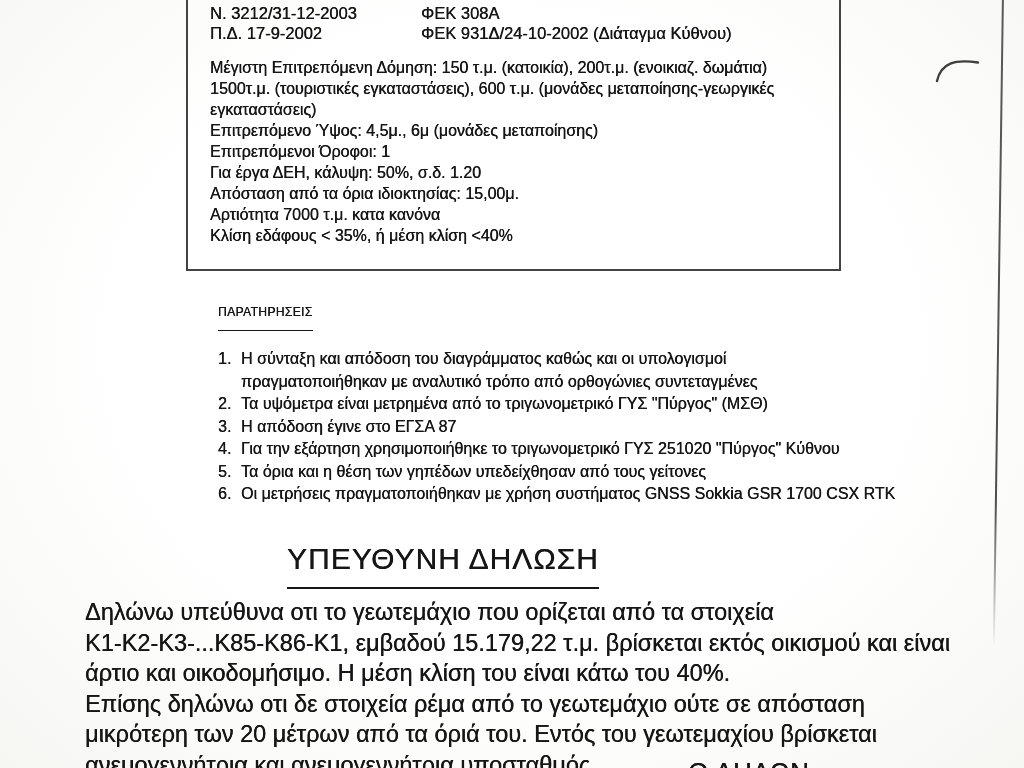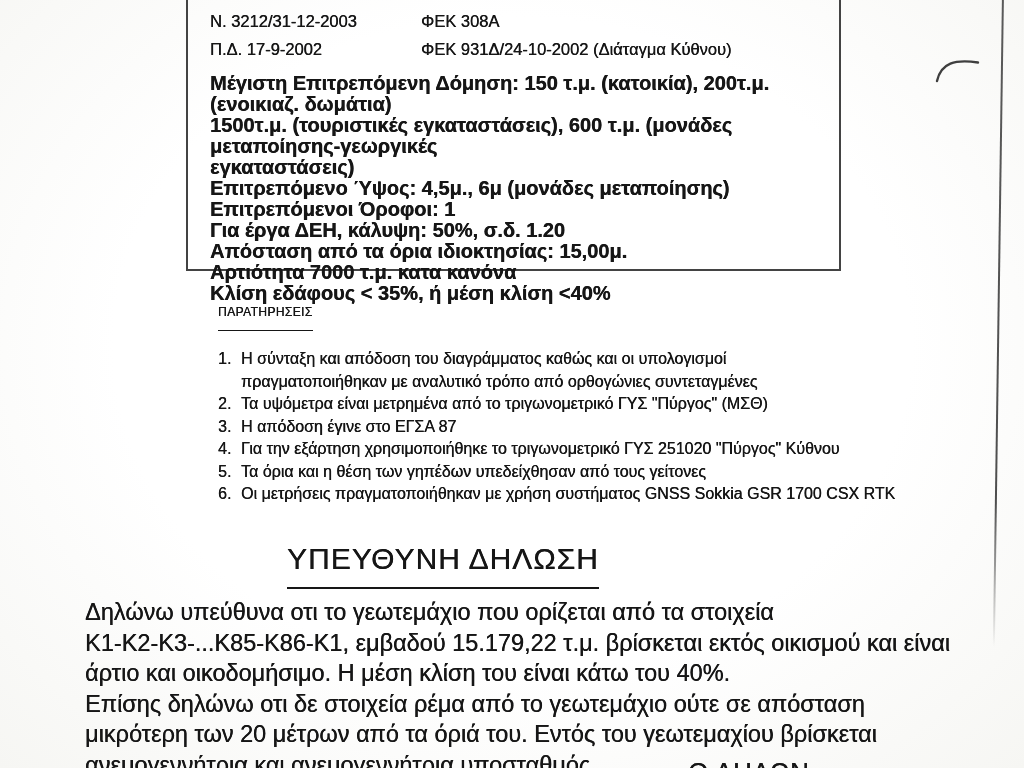--- a/index.html
+++ b/index.html
@@ -17,24 +17,24 @@
 
   
   .reg-box {
     position: absolute;
     left: 186px; top: -14px;
     width: 655px; height: 285px;
     border: 2px solid #434343;
     box-sizing: border-box;
     padding: 15px 8px 0 22px;
   }
-  .law-row { display: flex; font-size: 16.5px; line-height: 20px; margin-top: 8px; }
+  .law-row { display: flex; font-size: 16.5px; line-height: 20px; }
   .law-ref { width: 211px; flex: 0 0 211px; }
   .law-fek { flex: 1; }
-  .rules { margin-top: 14px; font-size: 20px; line-height: 21px; font-weight: bold; }
+  .rules { margin-top: 14px; font-size: 16px; line-height: 21px; }
   .rule-item { white-space: pre-line; }
 
   
   .pen-mark { position: absolute; left: 928px; top: 48px; }
   .page-edge {
     position: absolute;
     left: 1002px; top: -8px;
     width: 2px; height: 655px;
     background: linear-gradient(to bottom, #5a5a5a 0%, #4e4e4e 78%, rgba(90,90,90,0) 100%);
     transform: rotate(0.8deg);

